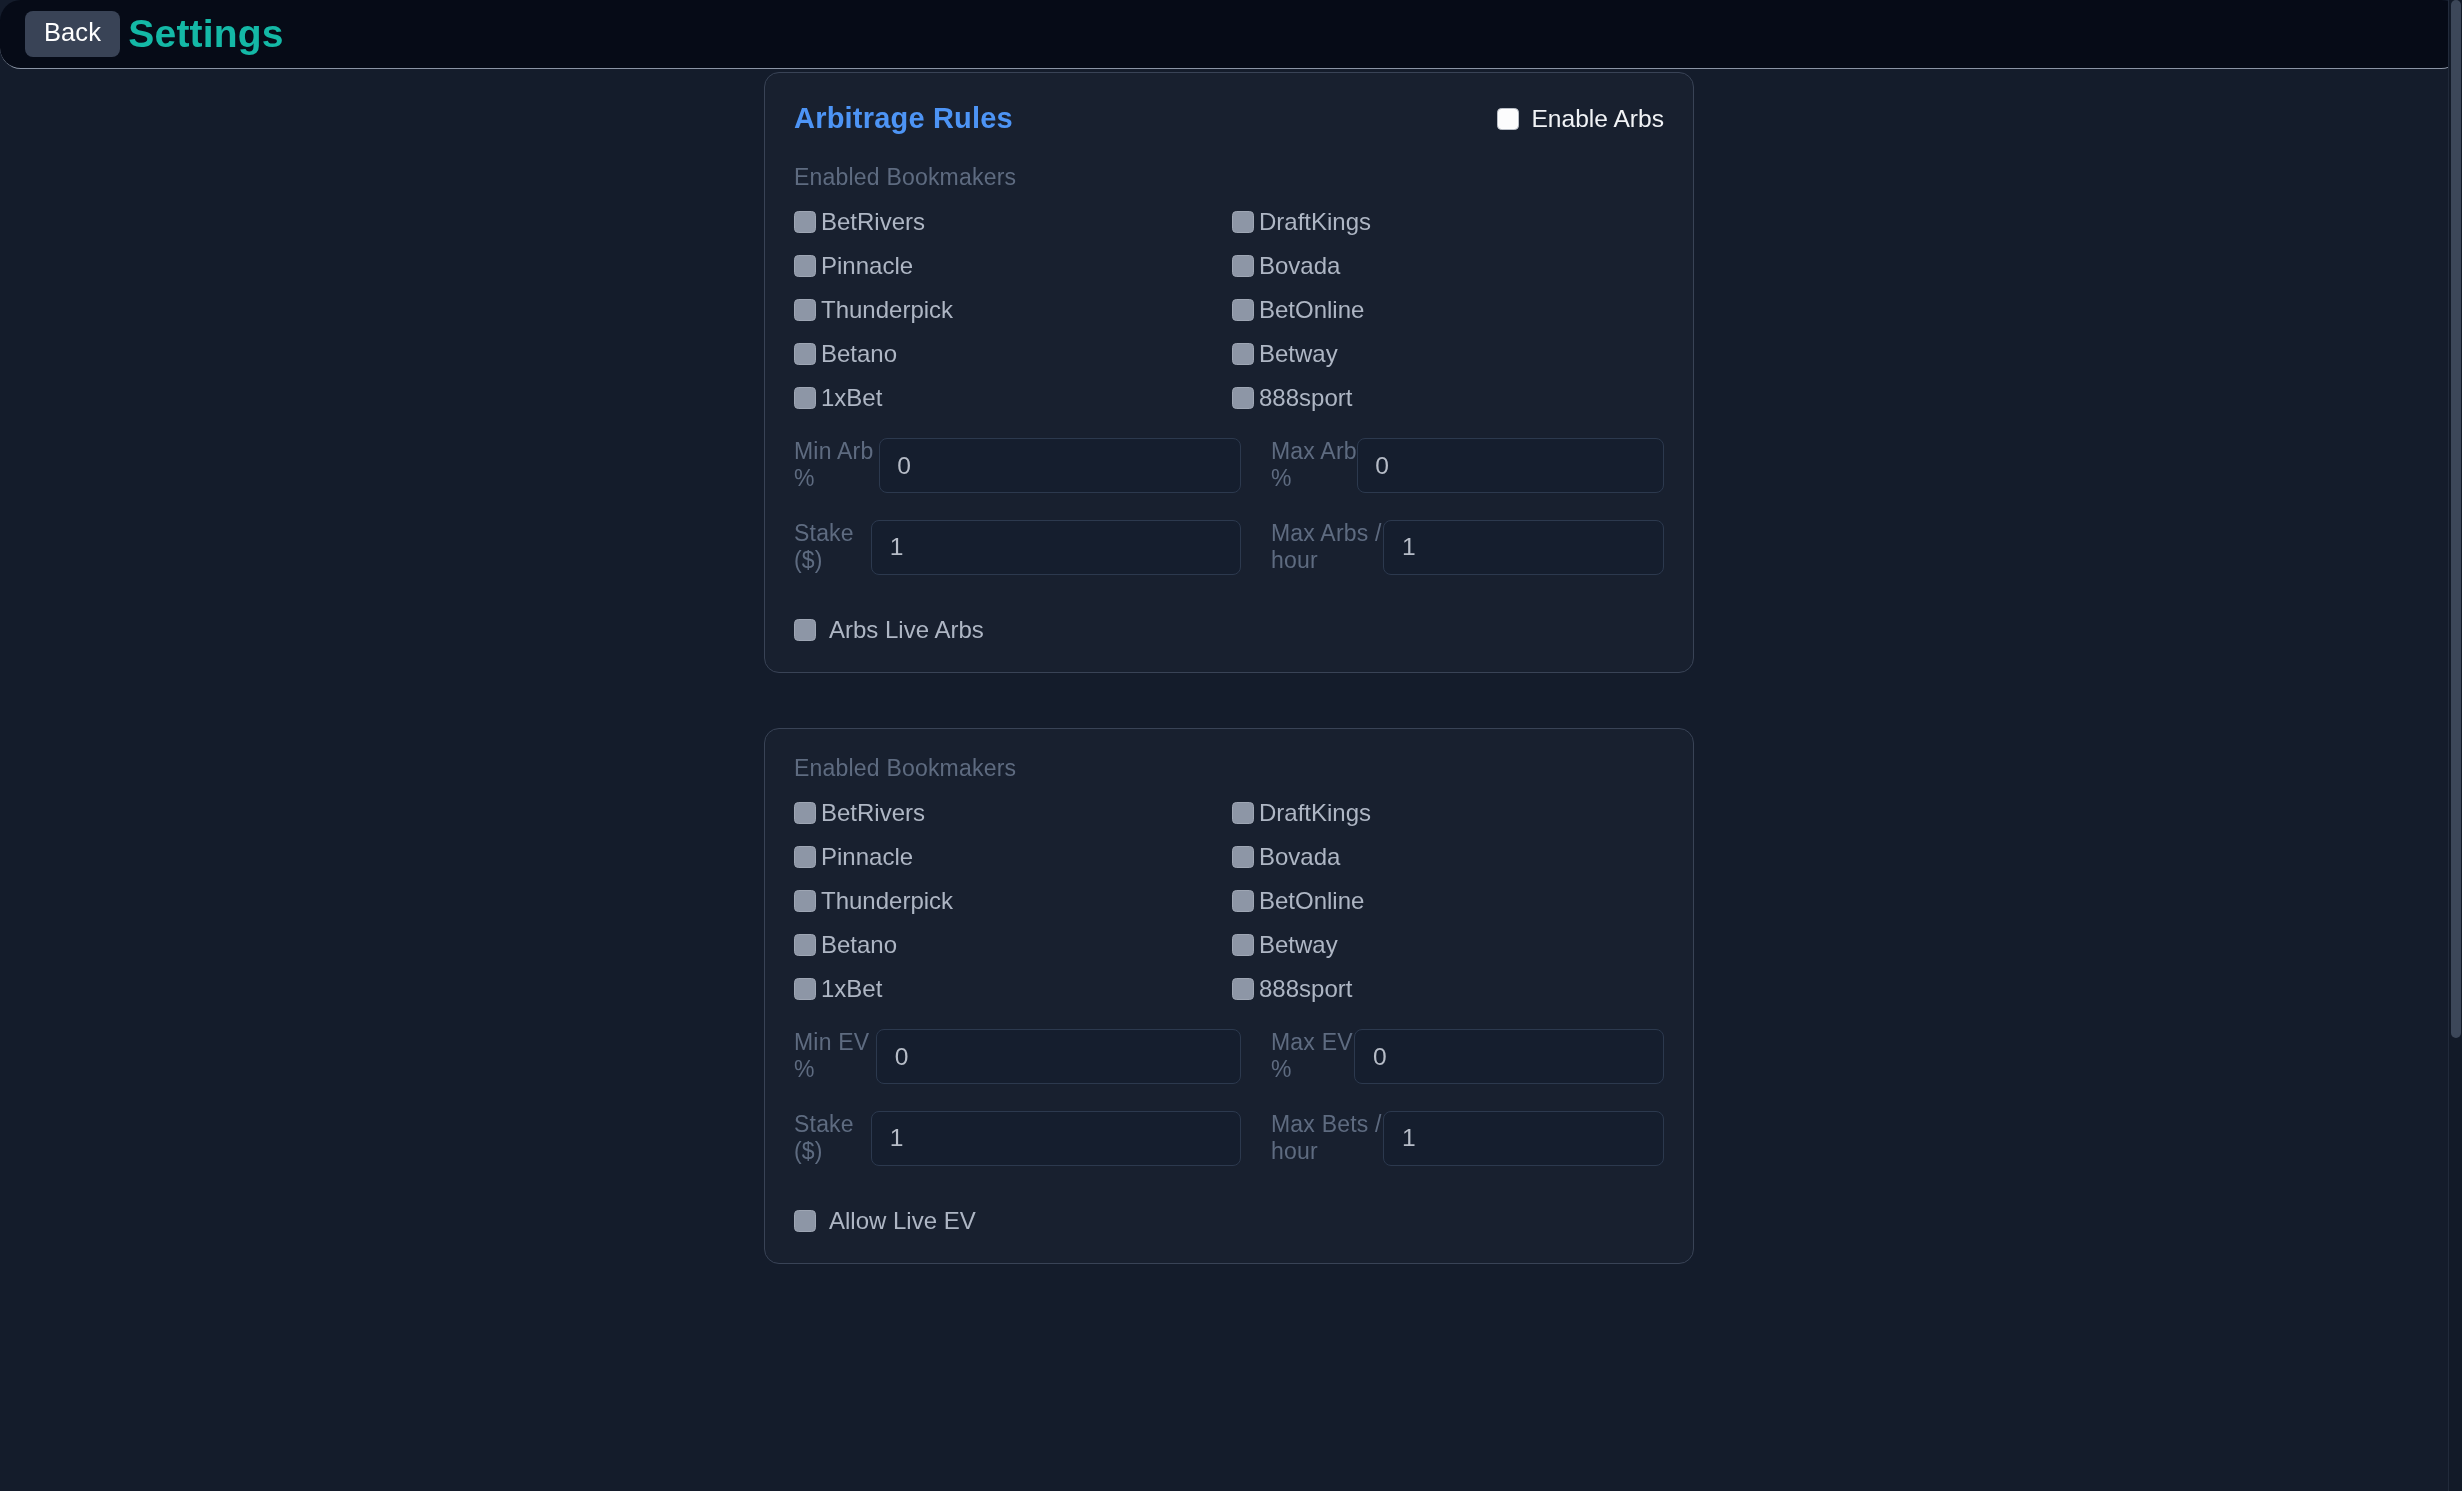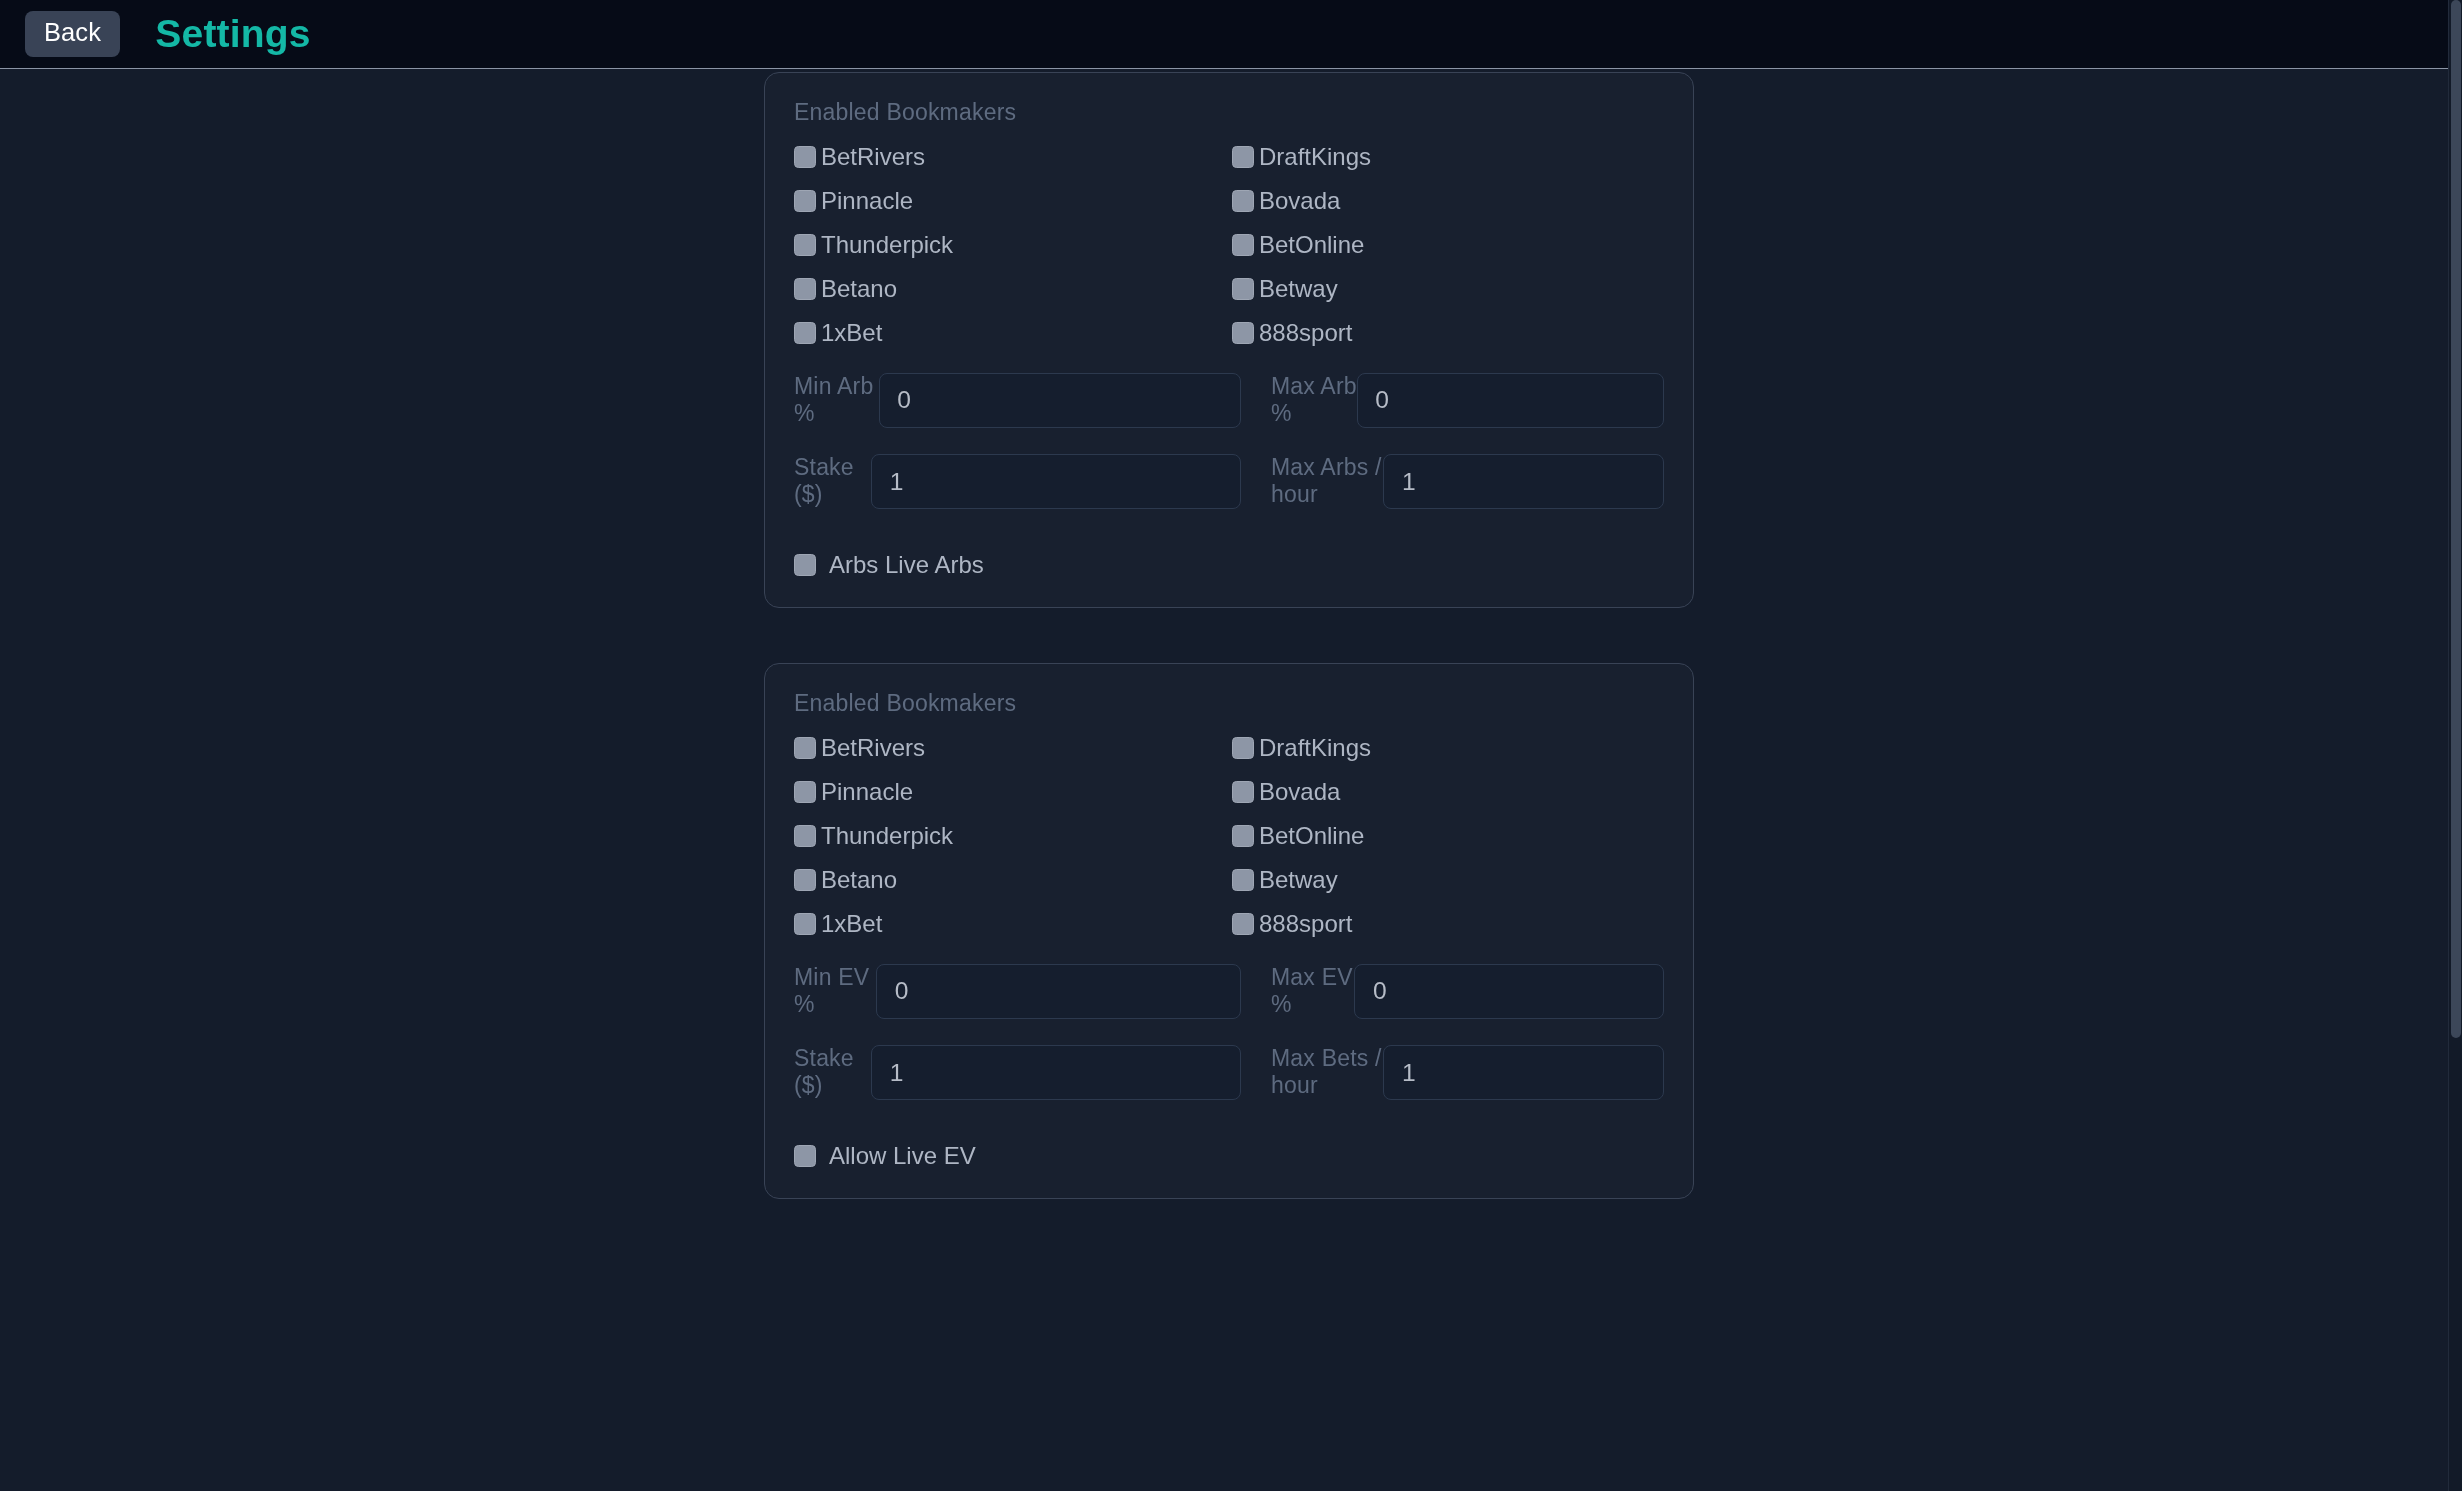--- a/index.html
+++ b/index.html
@@ -22,22 +22,23 @@
   .topbar {
     position: absolute;
     top: 0; left: 0;
     width: 2462px;
     height: 69px;
     background: #060b17;
     border-bottom: 1.8px solid #8b95a5;
     display: flex;
     align-items: center;
     padding-left: 24.6px;
-    gap: 35px;
+    gap: 8px;
     z-index: 5;
+    border-radius: 21px;
   }
 
   .back-button {
     background: #394356;
     color: #ffffff;
     border: none;
     border-radius: 8px;
     font-size: 25.5px;
     font-family: "Liberation Sans", sans-serif;
     padding: 9.7px 19.3px 11.4px 19.3px;
@@ -231,20 +232,27 @@
 <body>
 
 <div class="topbar">
   <button class="back-button">Back</button>
   <div class="page-title">Settings</div>
 </div>
 
 <div class="content">
   <div class="cards-column" id="cards-column">
       <div class="card">
+        <div class="card-head">
+          <div class="card-title arb">Arbitrage Rules</div>
+          <div class="enable-toggle">
+            <span class="cb-bright"></span>
+            <span class="enable-label">Enable Arbs</span>
+          </div>
+        </div>
         <div class="section-label">Enabled Bookmakers</div>
         <div class="bookmaker-grid">
           <label class="bookmaker-item">
             <span class="cb-muted"></span>
             <span class="bm-label">BetRivers</span>
           </label>
           <label class="bookmaker-item">
             <span class="cb-muted"></span>
             <span class="bm-label">DraftKings</span>
           </label>

